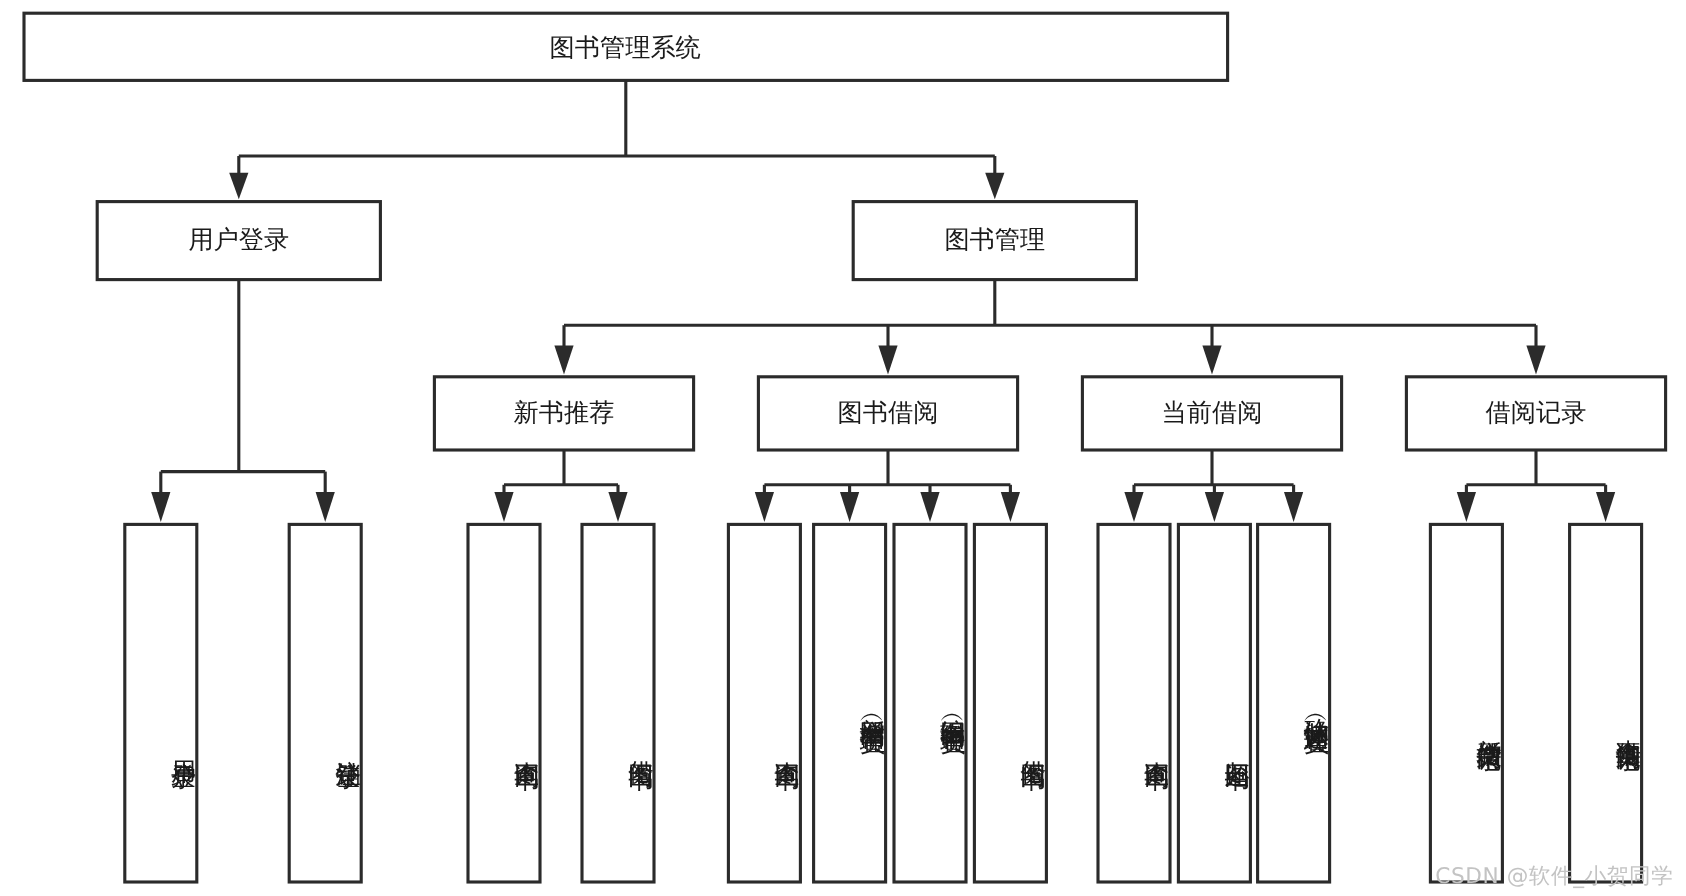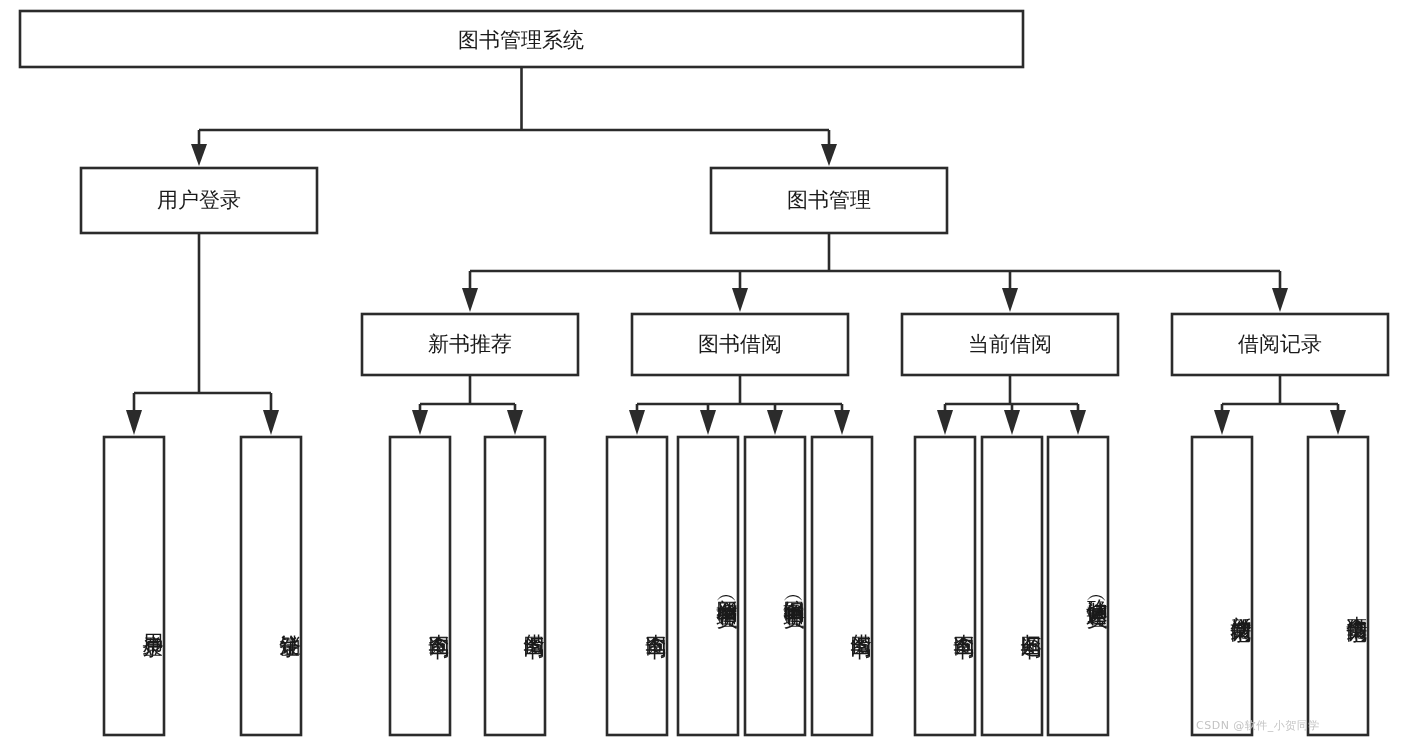--- a/index.html
+++ b/index.html
@@ -60,21 +60,21 @@
     letter-spacing: 1.5px;
     text-align: center;
     display: flex;
     align-items: flex-start;
     justify-content: center;
     pointer-events: none;
   }
   .watermark {
     position: absolute;
     font-family: "DejaVu Sans", "Liberation Sans", sans-serif;
-    font-size: 11px;
+    font-size: 18px;
     color: #c3c3c3;
     white-space: nowrap;
     letter-spacing: 0.5px;
   }
 </style>
 </head>
 <body>
 
 <div id="diagram-root">
 

